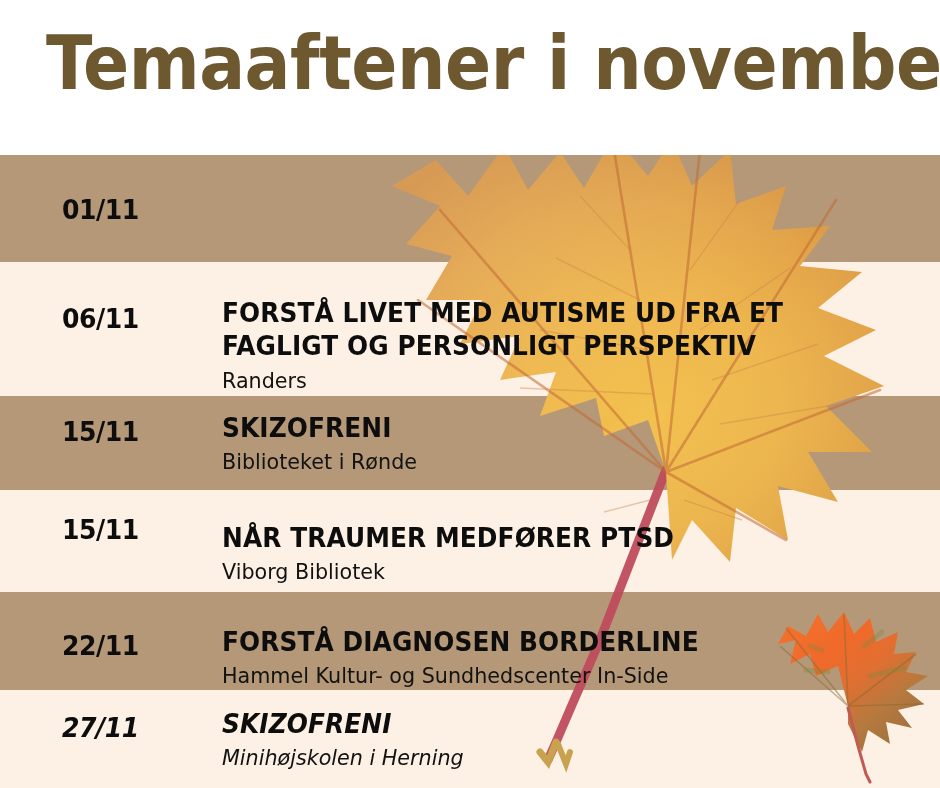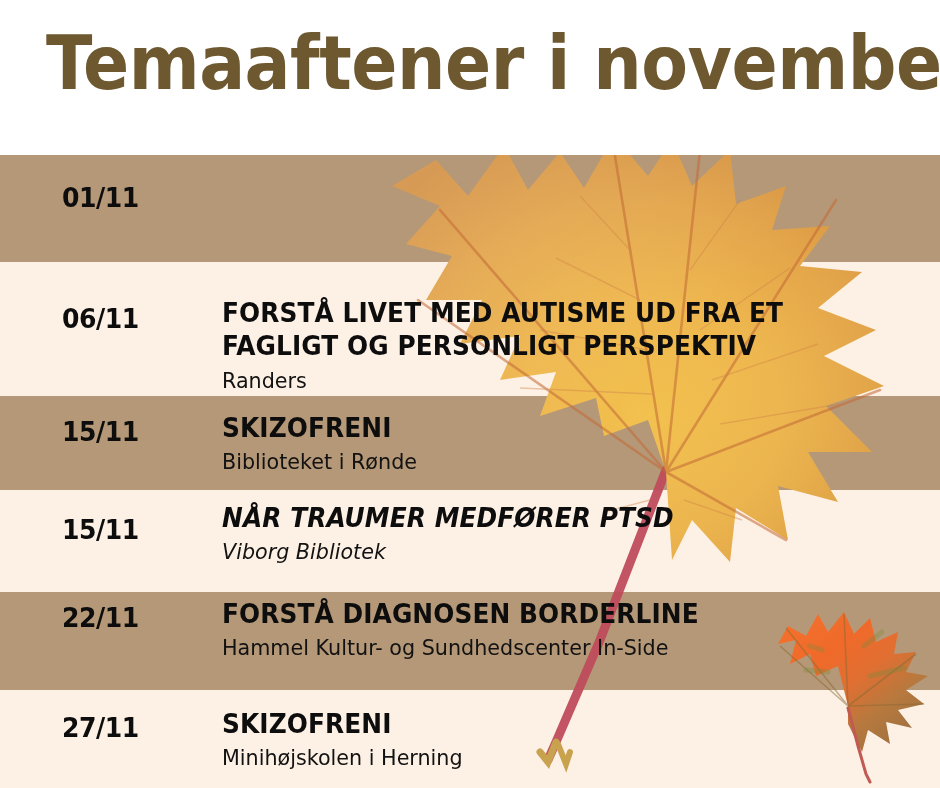--- a/index.html
+++ b/index.html
@@ -224,21 +224,21 @@
       </g>
       <path d="M56 44 L44 40 M62 66 L40 64 M98 40 L116 26 M104 70 L138 62" stroke="#7c8a3c" stroke-width="5" opacity="0.35" fill="none" stroke-linecap="round"></path>
       <path d="M82 102 L92 140 L100 168 L104 176" stroke="#c05a52" stroke-width="3" fill="none" stroke-linecap="round"></path>
     </svg>
   </div>
 
   <div id="title-area">
     <div id="poster-title">Temaaftener i november</div>
   </div>
 
-  <div class="row-text" style="top:152px;height:107px;">
+  <div class="row-text" style="top:164px;height:107px;">
     <div class="date" style="top:30px;">01/11</div>
   </div>
 
   <div class="row-text" style="top:276px;height:134px;">
     <div class="date" style="top:27px;">06/11</div>
     <div class="titleblock" style="top:21px;">
       <div class="ev-title">FORSTÅ LIVET MED AUTISME UD FRA ET</div>
       <div class="ev-title">FAGLIGT OG PERSONLIGT PERSPEKTIV</div>
       <div class="ev-loc">Randers</div>
     </div>
@@ -247,35 +247,35 @@
   <div class="row-text" style="top:396px;height:94px;">
     <div class="date" style="top:20px;">15/11</div>
     <div class="titleblock" style="top:16px;">
       <div class="ev-title">SKIZOFRENI</div>
       <div class="ev-loc">Biblioteket i Rønde</div>
     </div>
   </div>
 
   <div class="row-text" style="top:490px;height:102px;">
     <div class="date" style="top:24px;">15/11</div>
-    <div class="titleblock" style="top:12px;font-style:italic;">
+    <div class="titleblock" style="top:32px;">
       <div class="ev-title">NÅR TRAUMER MEDFØRER PTSD</div>
       <div class="ev-loc">Viborg Bibliotek</div>
     </div>
   </div>
 
-  <div class="row-text" style="top:580px;height:98px;">
+  <div class="row-text" style="top:608px;height:98px;">
     <div class="date" style="top:22px;">22/11</div>
     <div class="titleblock" style="top:18px;">
       <div class="ev-title">FORSTÅ DIAGNOSEN BORDERLINE</div>
       <div class="ev-loc">Hammel Kultur- og Sundhedscenter In-Side</div>
     </div>
   </div>
 
-  <div class="row-text" style="top:690px;height:98px;">
+  <div class="row-text" style="top:690px;height:98px;font-style:italic;">
     <div class="date" style="top:22px;">27/11</div>
     <div class="titleblock" style="top:18px;">
       <div class="ev-title">SKIZOFRENI</div>
       <div class="ev-loc">Minihøjskolen i Herning</div>
     </div>
   </div>
 
 </div>
 
 </body></html>

